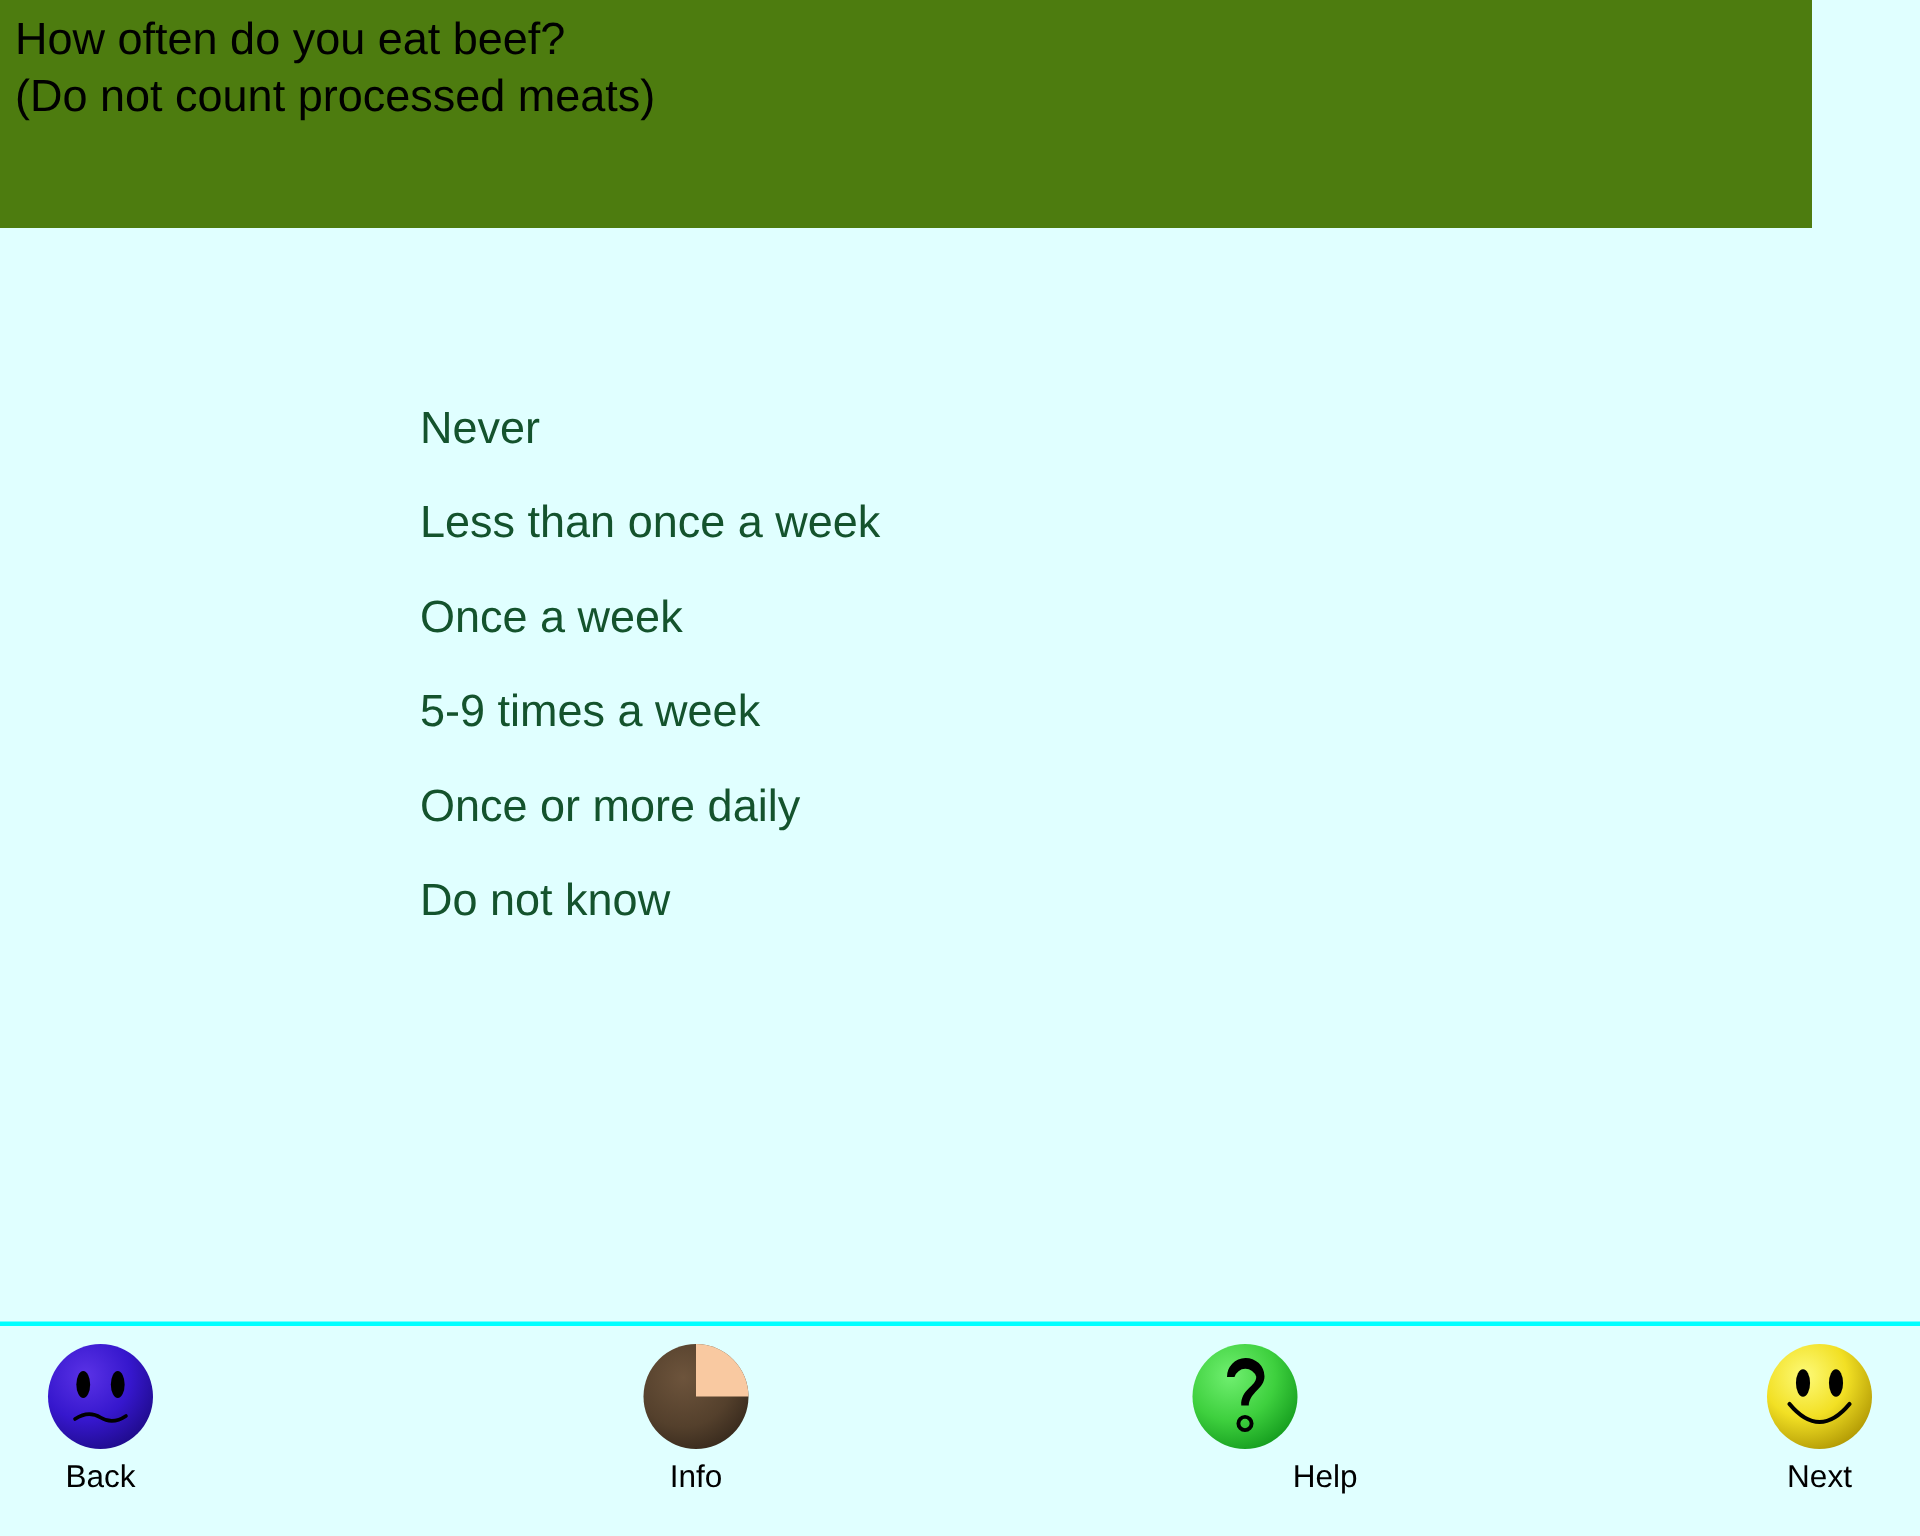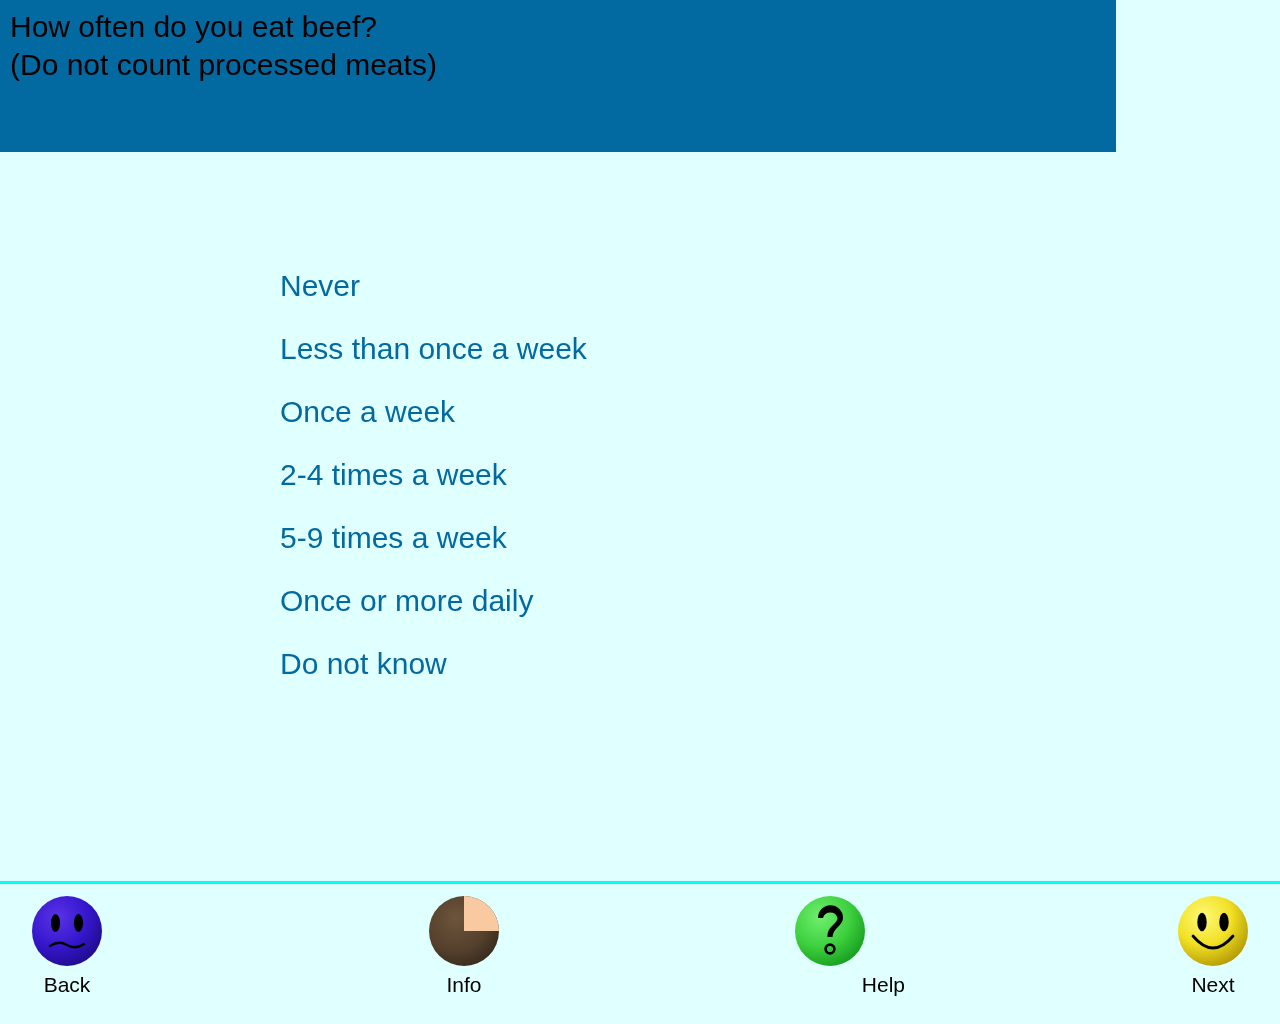--- a/index.html
+++ b/index.html
@@ -14,23 +14,23 @@
     font-family: "Liberation Sans", sans-serif;
     overflow: hidden;
     position: relative;
   }
 
   
   #question-banner {
     position: absolute;
     left: 0;
     top: 0;
-    width: 1116px;
+    width: 1208px;
     height: 152px;
-    background: #0369a1;
+    background: #4d7c0f;
     box-sizing: border-box;
     padding: 8px 15px 0 10px;
   }
   .question-line {
     font-size: 30px;
     line-height: 38px;
     color: #000000;
     white-space: pre;
   }
 
@@ -38,21 +38,21 @@
   #options-list {
     position: absolute;
     left: 280px;
     top: 266px;
     width: 780px;
   }
   .option-item {
     height: 63px;
     font-size: 30px;
     line-height: 40px;
-    color: #0369a1;
+    color: #14532d;
     white-space: pre;
     cursor: pointer;
     display: block;
   }
 
   
   #footer-divider {
     position: absolute;
     left: 0;
     top: 881px;
@@ -101,21 +101,20 @@
 
 <div id="question-banner">
   <div class="question-line">How often do you eat beef?</div>
   <div class="question-line">(Do not count processed meats)</div>
 </div>
 
 <div id="options-list">
   <div class="option-item">Never</div>
   <div class="option-item">Less than once a week</div>
   <div class="option-item">Once a week</div>
-  <div class="option-item">2-4 times a week</div>
   <div class="option-item">5-9 times a week</div>
   <div class="option-item">Once or more daily</div>
   <div class="option-item">Do not know</div>
 </div>
 
 <div id="footer-divider"></div>
 
 <div id="footer-nav">
 
   <div class="nav-button" id="nav-back">

